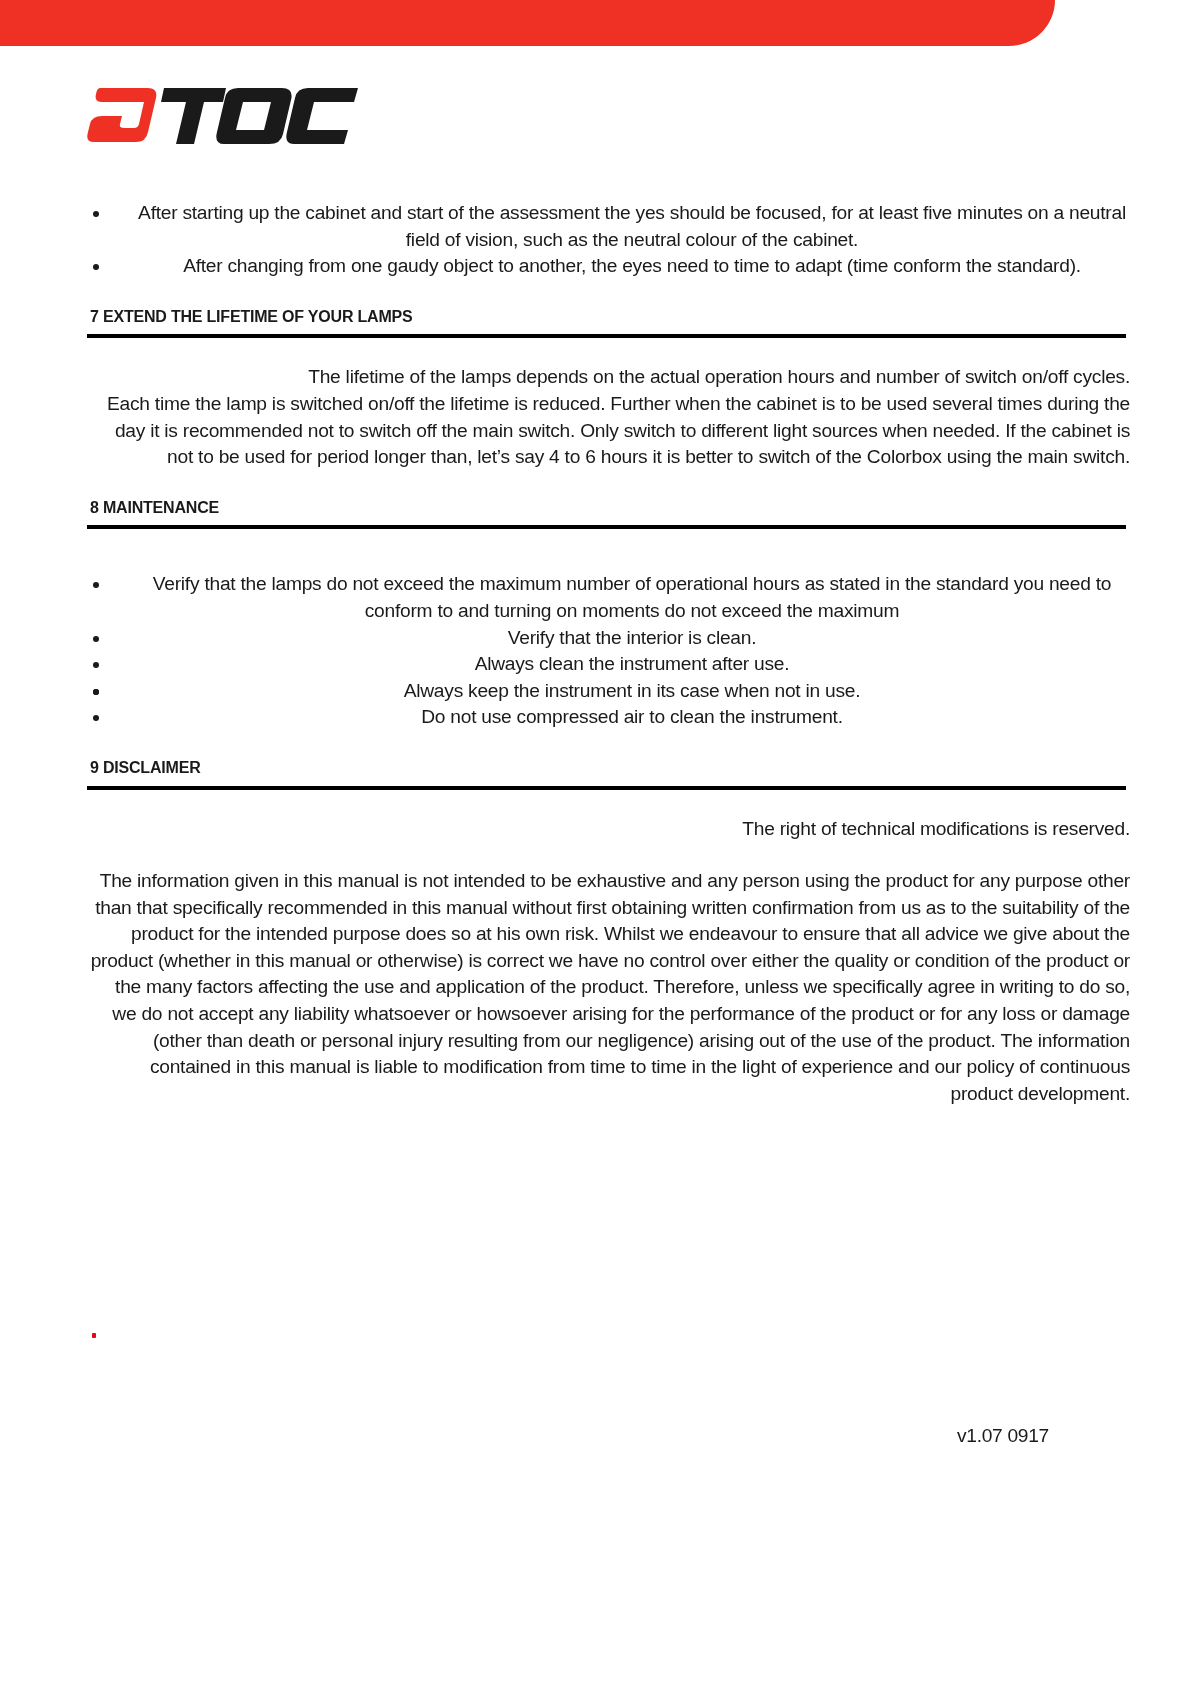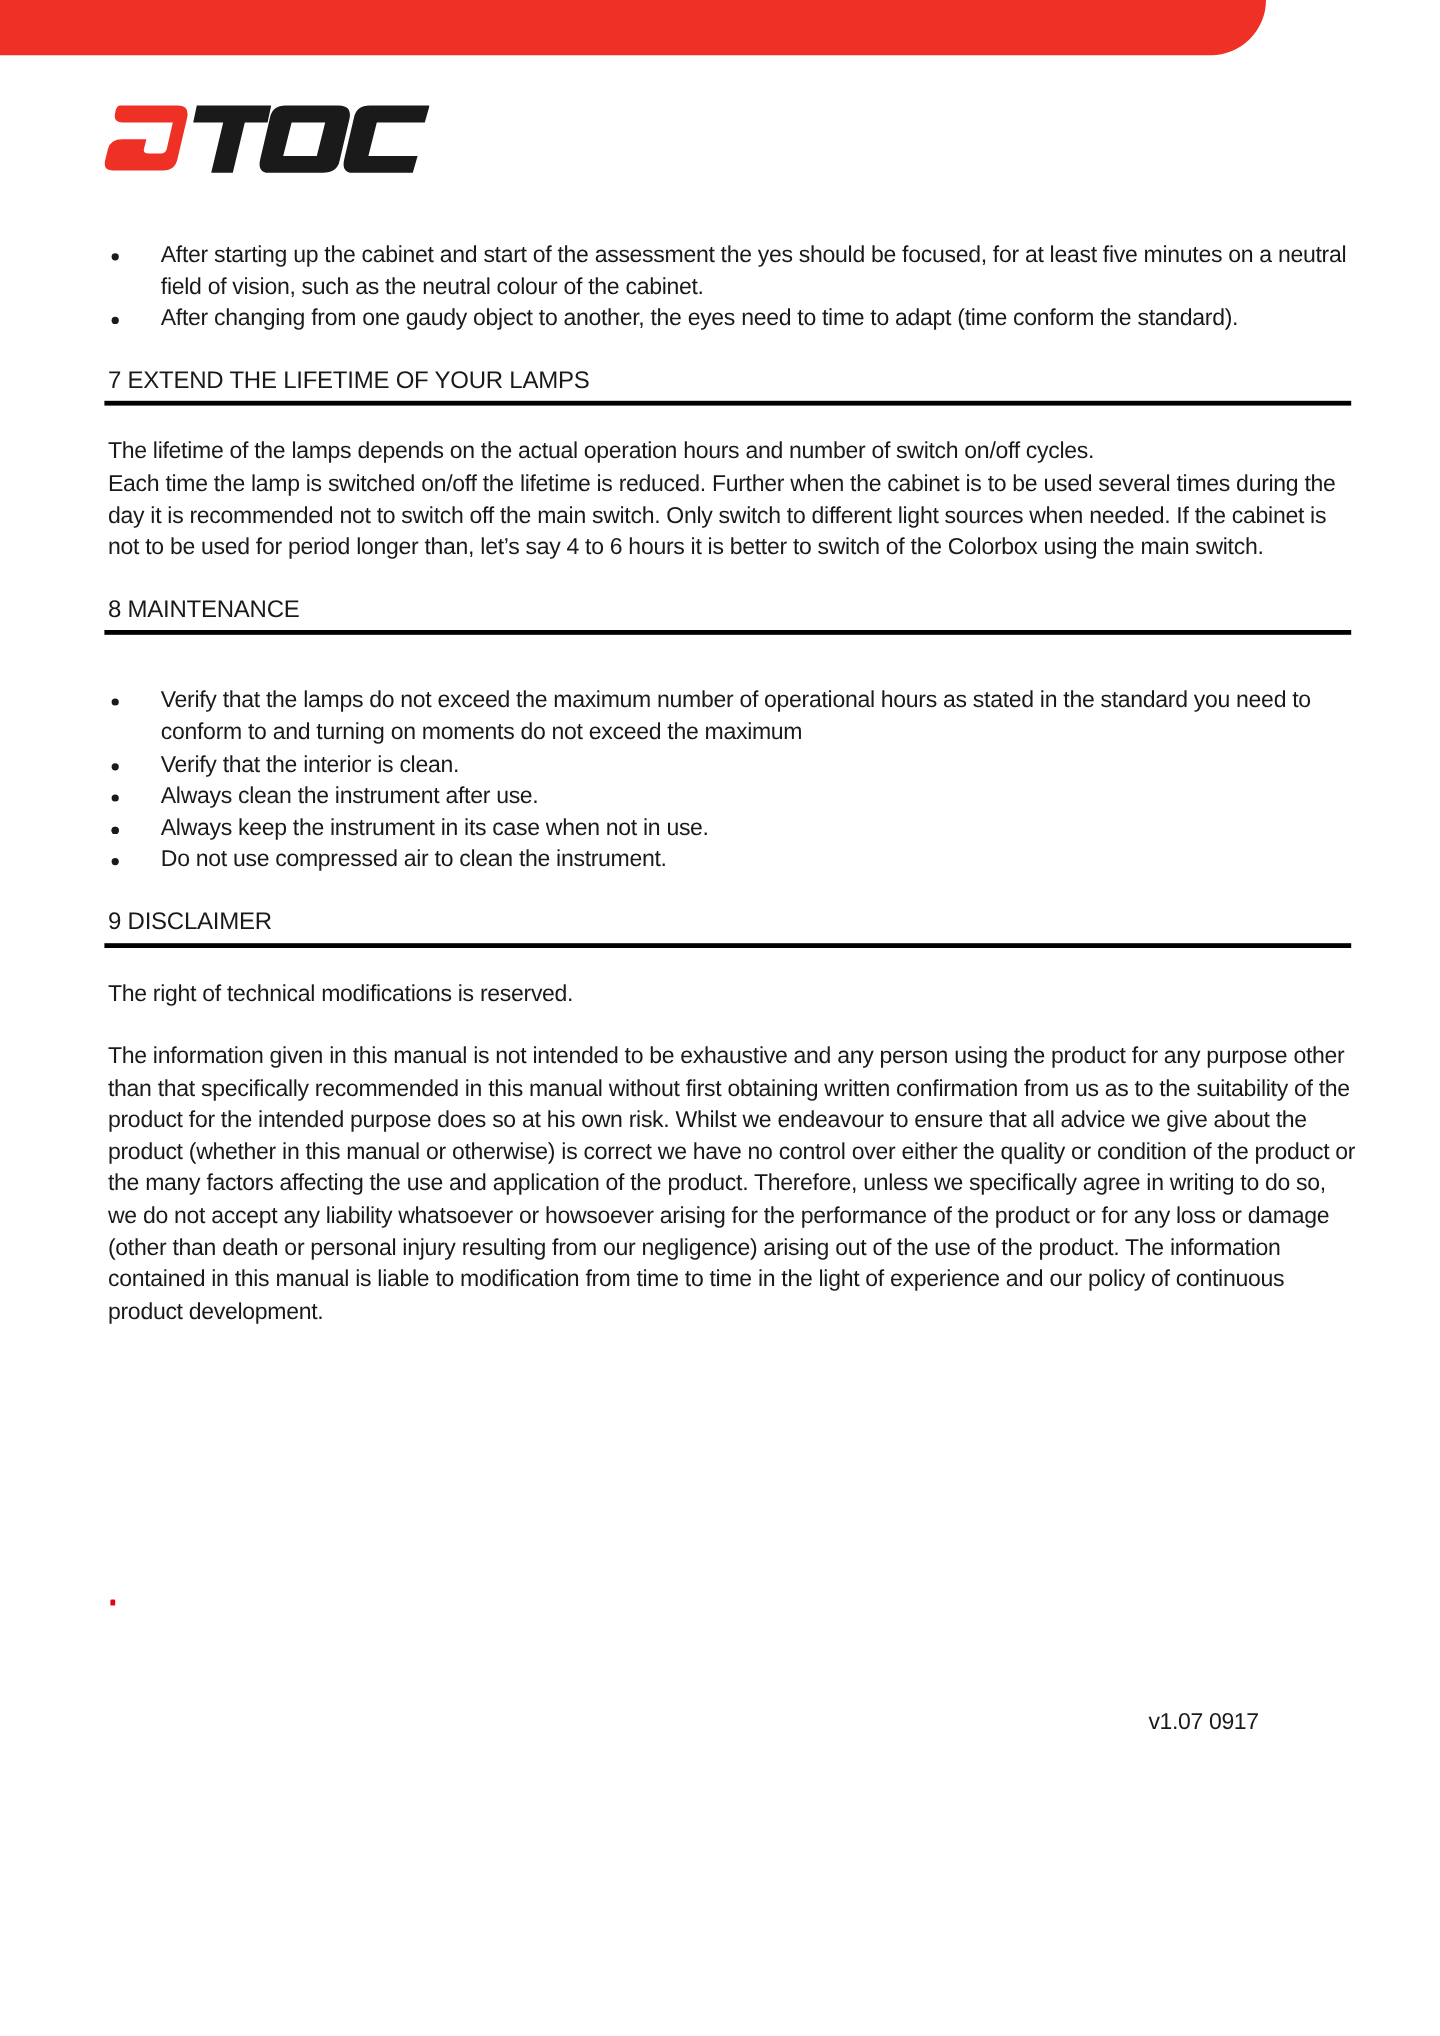--- a/index.html
+++ b/index.html
@@ -11,31 +11,31 @@
       position: absolute; left: 0; top: 0; width: 1055px; height: 46px;
       background: #EE3124;
       border-bottom-right-radius: 46px 46px;
     }
     .logo { position: absolute; left: 86px; top: 84px; width: 272px; height: 64px; }
     .content {
       position: absolute; left: 90px; top: 200px; width: 1040px;
       font-size: 19.2px; line-height: 26.6px; letter-spacing: -0.25px;
     }
     .bullets { list-style: none; margin: 0; padding: 0; }
-    .bullets li { position: relative; padding-left: 44px; }
+    .bullets li { position: relative; padding-left: 44px; text-align: center; }
     .bullets li .dot {
       position: absolute; left: 3px; top: 11px; width: 6px; height: 6px;
       border-radius: 50%; background: #1a1a1a;
     }
     .section-heading {
-      font-weight: normal; font-size: 20px; letter-spacing: -0.2px;
+      font-weight: bold; font-size: 16px; letter-spacing: -0.2px;
       margin: 0; padding-bottom: 4px; border-bottom: 4px solid #000;
       margin-left: -3px; padding-left: 3px; width: 1036px;
     }
-    p { margin: 0; }
+    p { margin: 0; text-align: right; }
     .version {
       position: absolute; left: 957px; top: 1425px;
       font-size: 19.2px; letter-spacing: -0.3px;
     }
     .red-dot {
       position: absolute; left: 92px; top: 1333px; width: 4px; height: 5px;
       background: #E30613; border-radius: 1px;
     }
   </style>
 </head>

